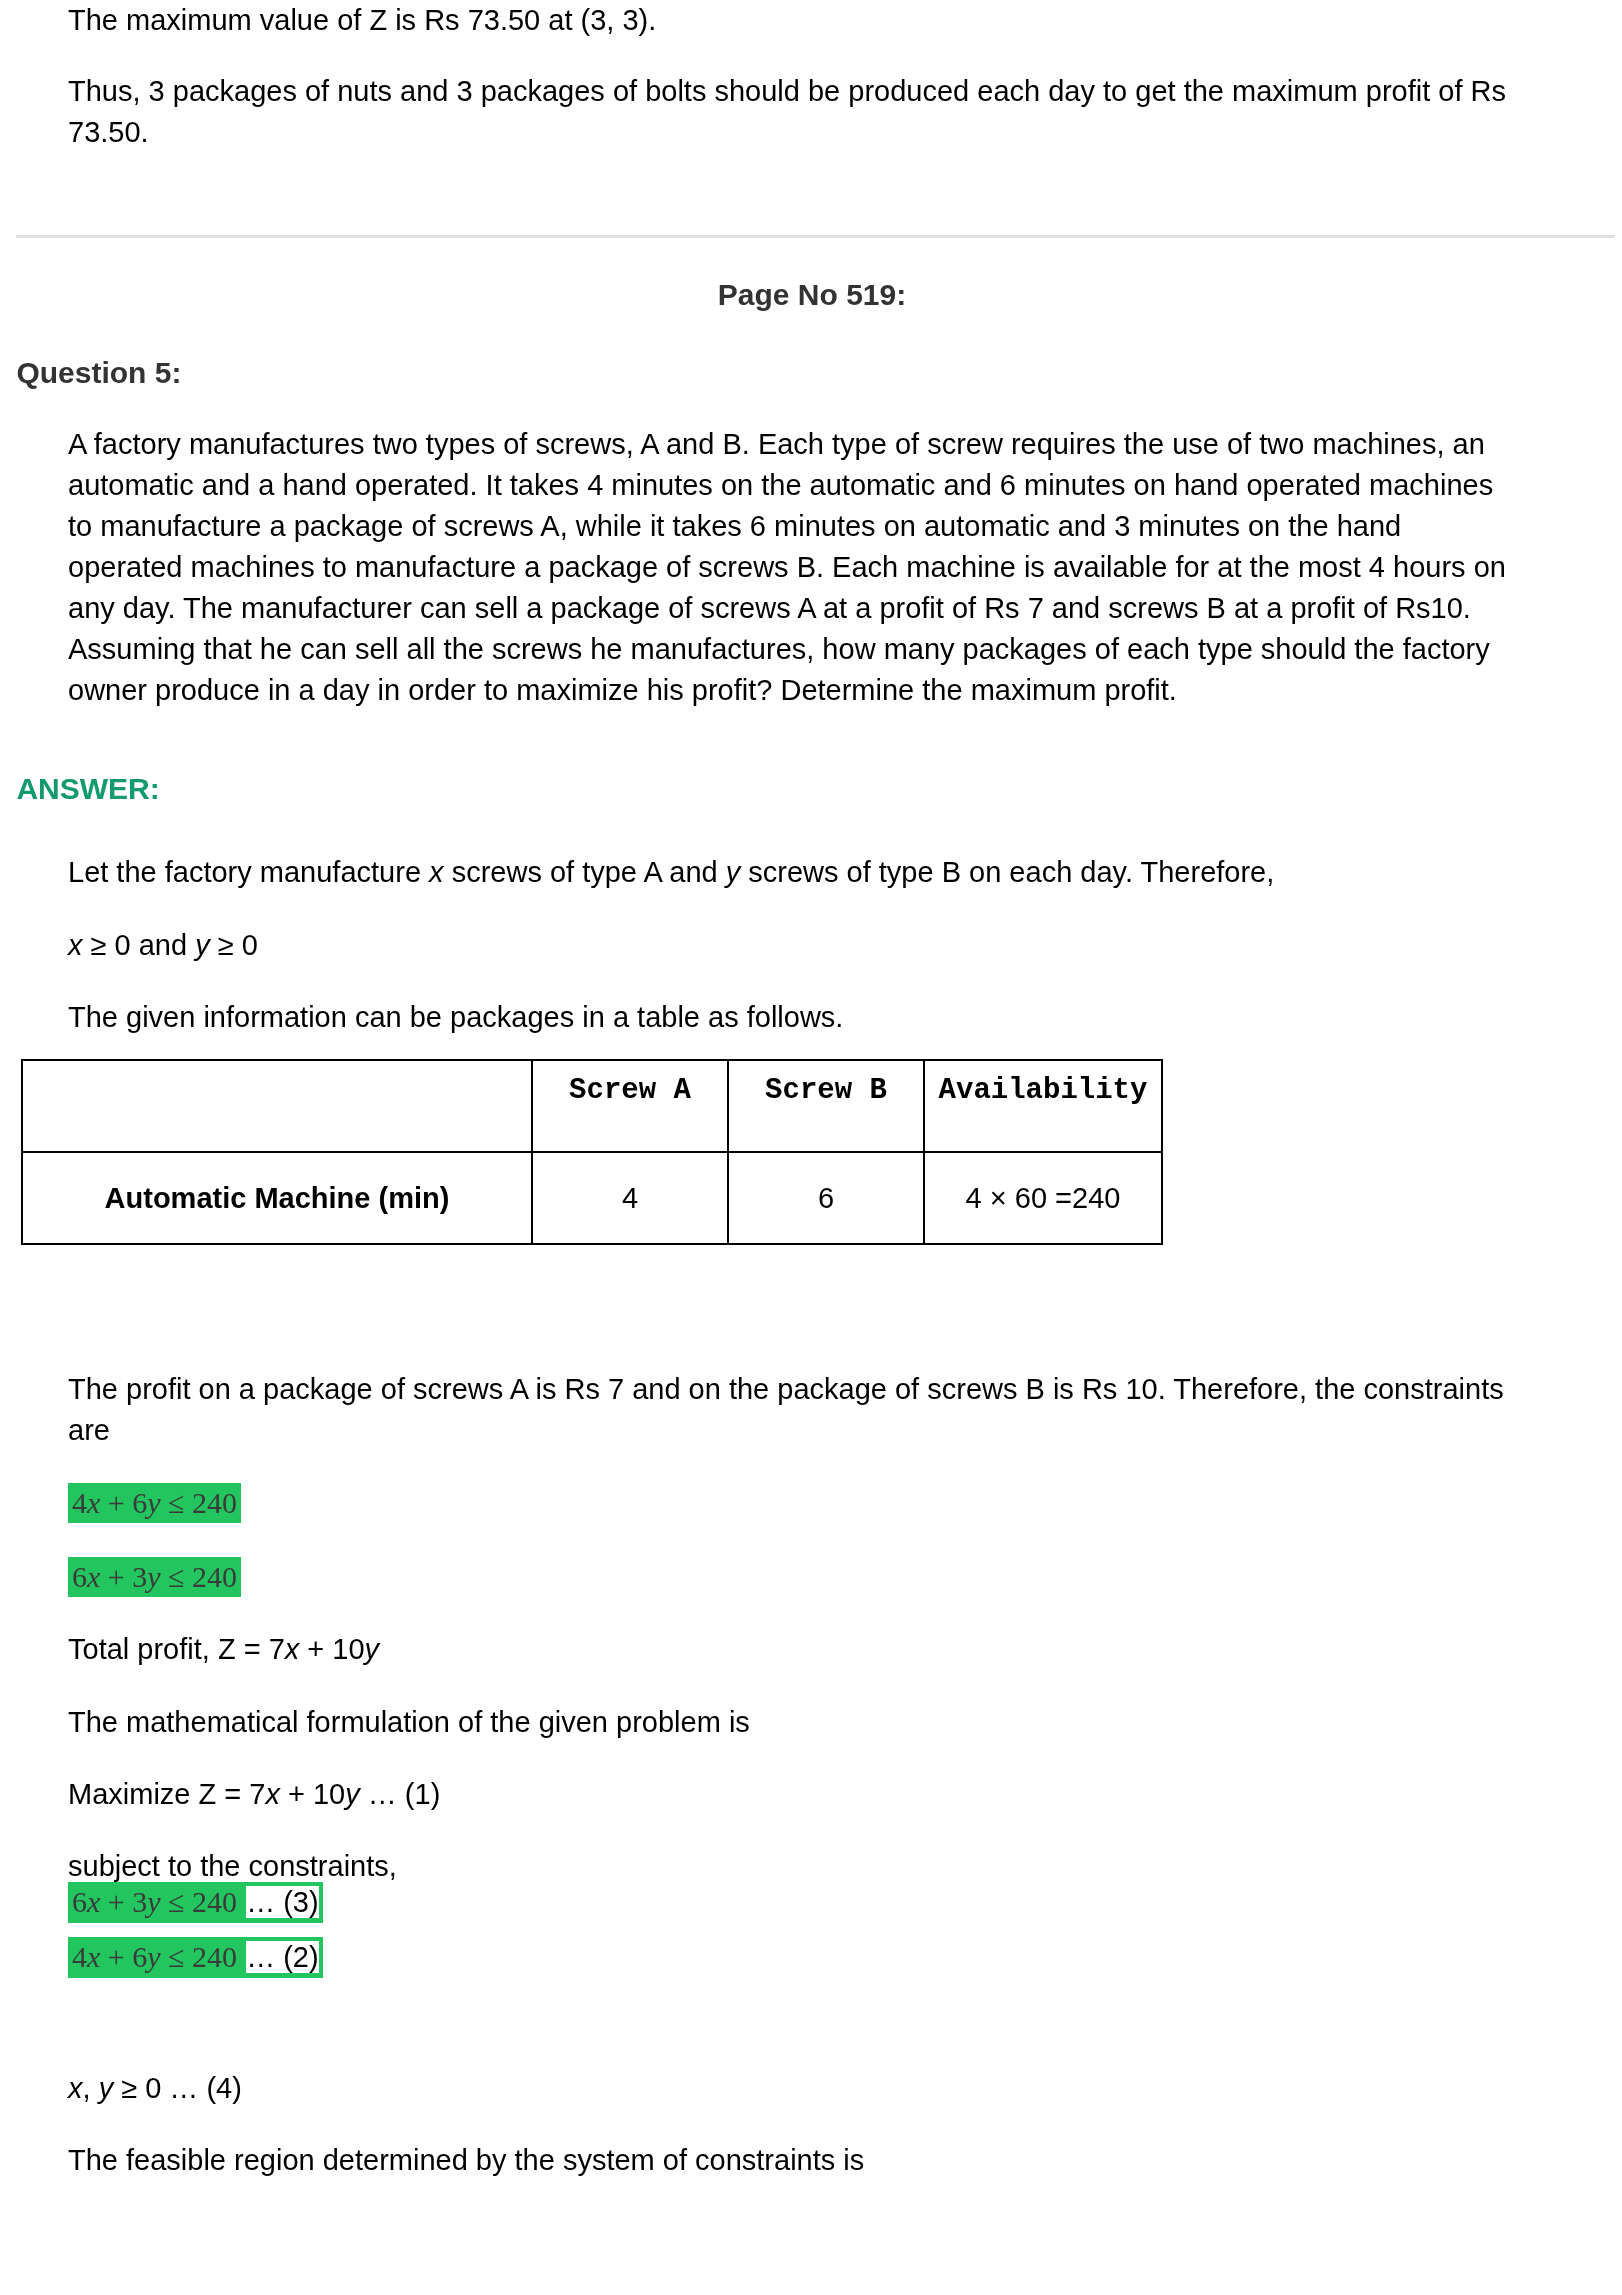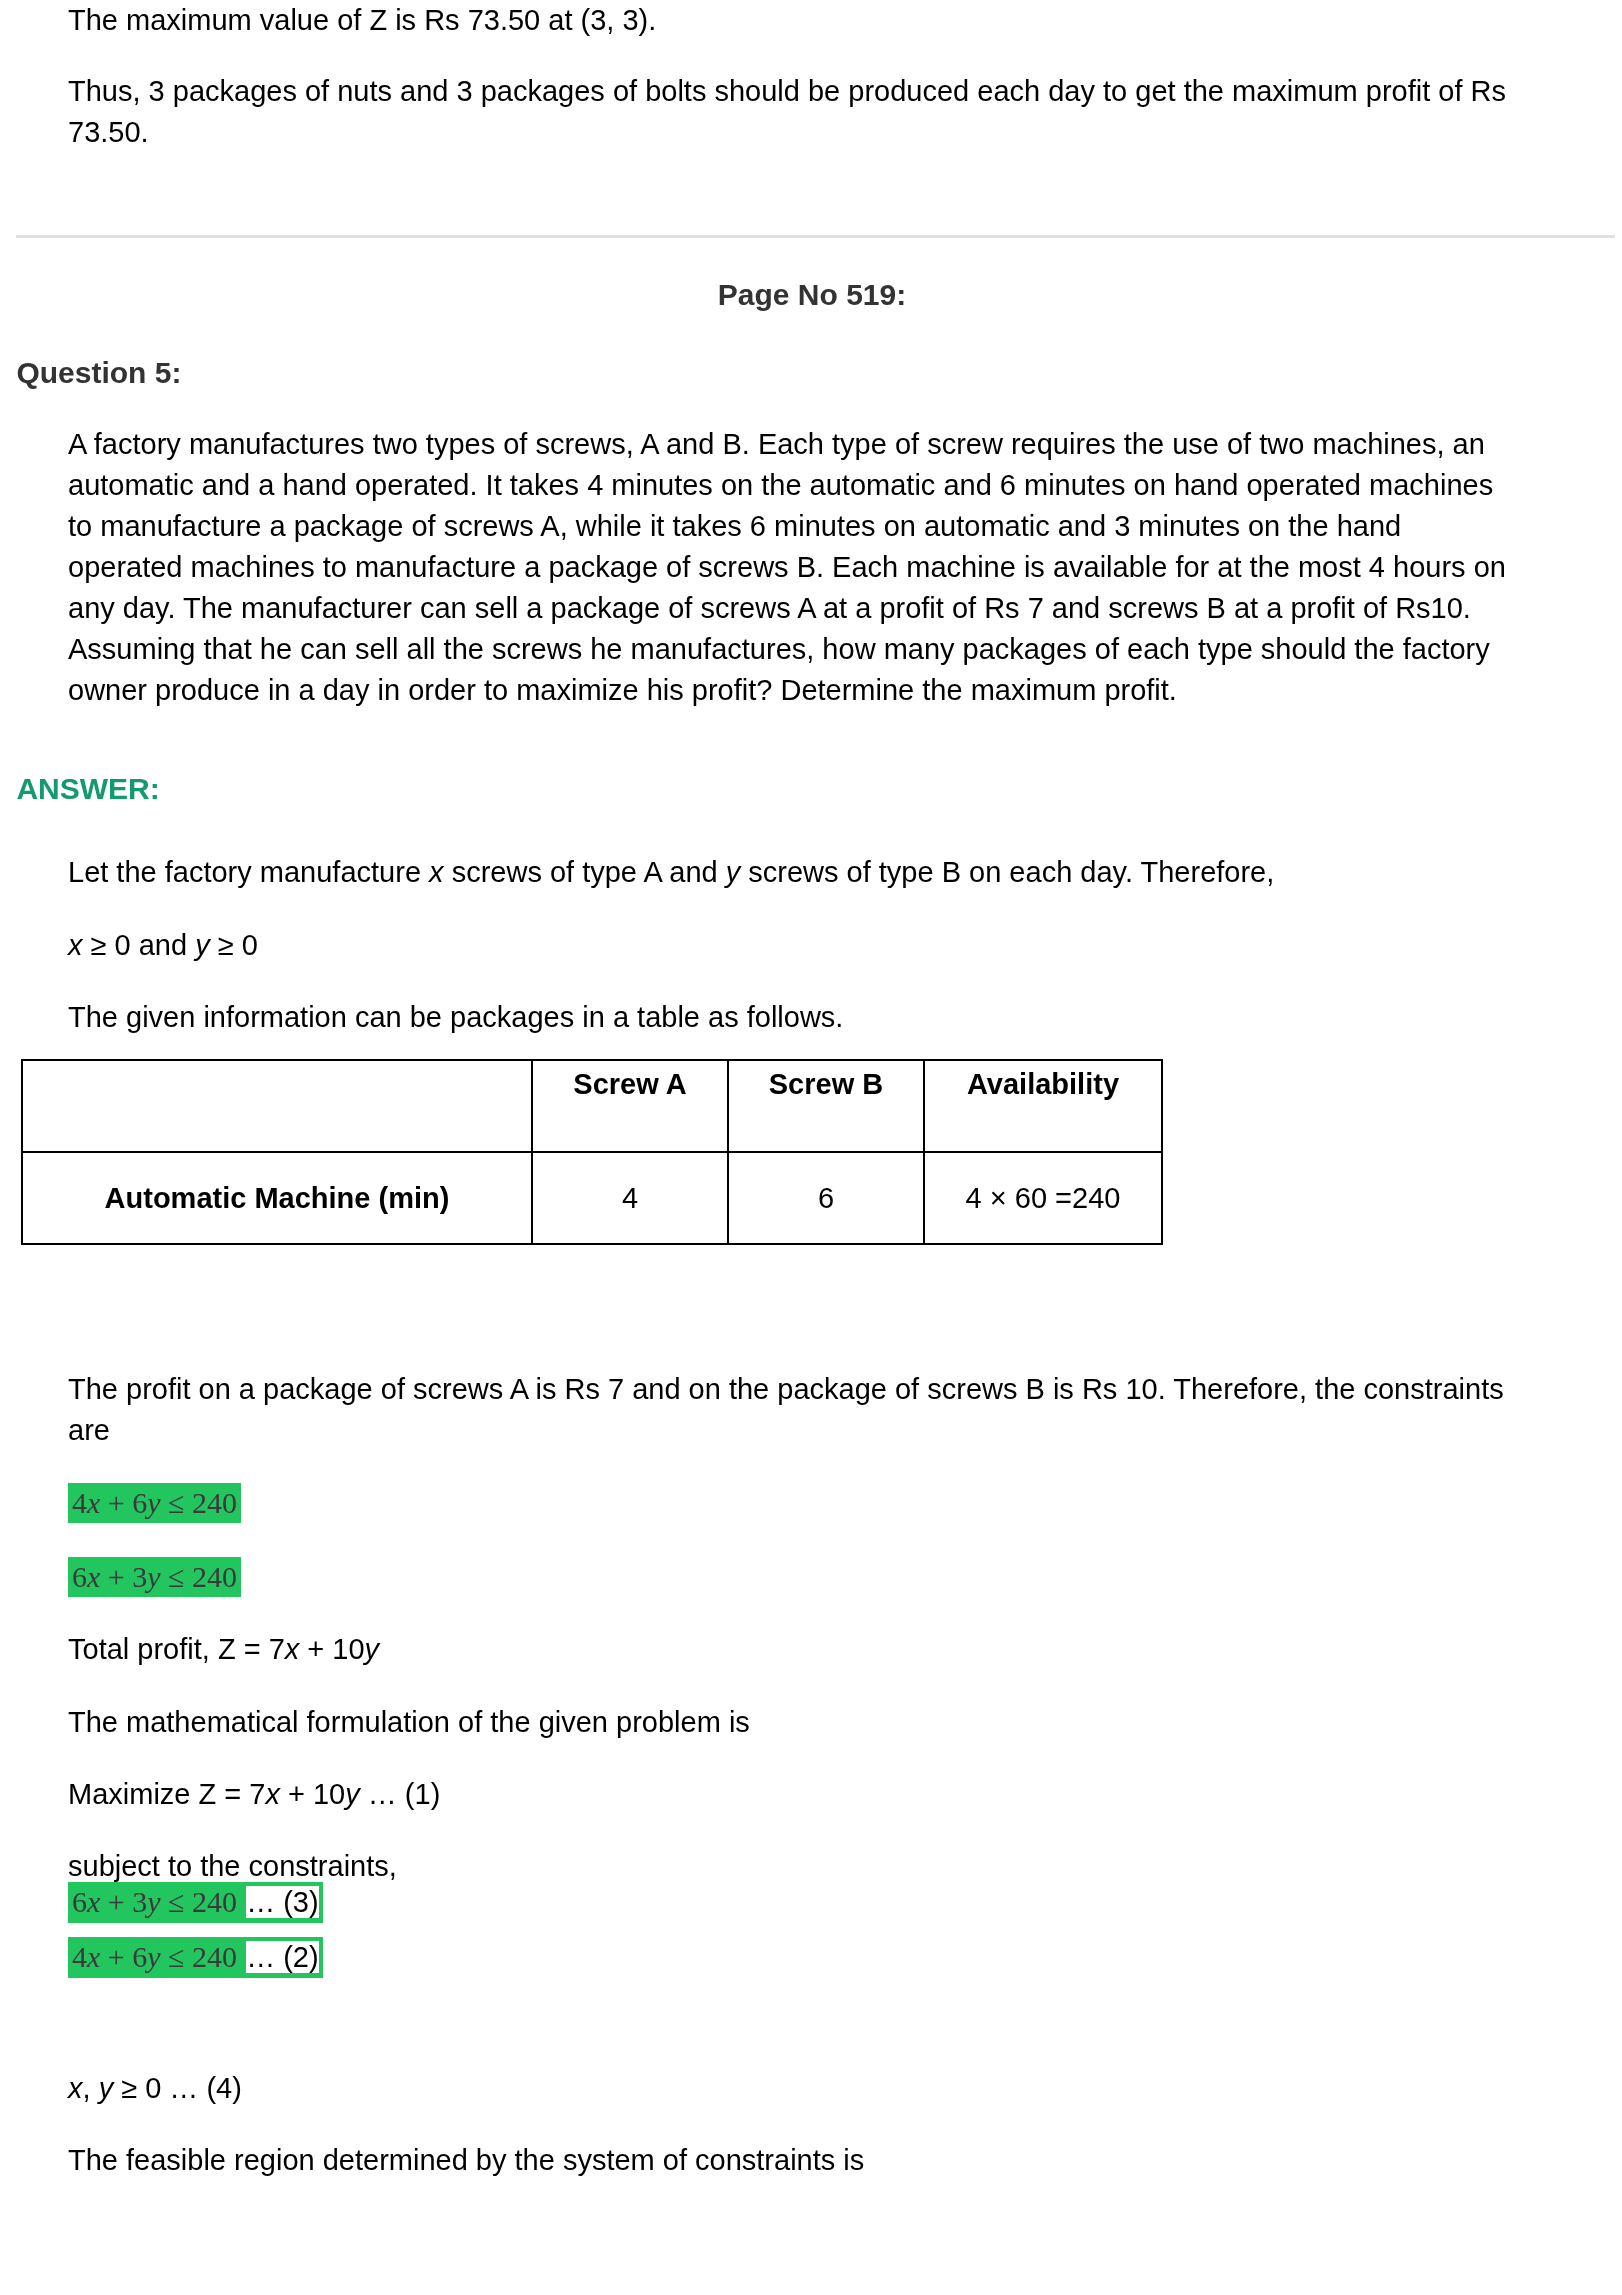--- a/index.html
+++ b/index.html
@@ -17,21 +17,21 @@
   .qhead { position: absolute; left: 16.4px; top: 356px; font-weight: bold; font-size: 30px; color: #333; }
   .answer { position: absolute; left: 16.4px; top: 772px; font-weight: bold; font-size: 30px; color: #139a6f; }
   table.info {
     position: absolute; left: 21px; top: 1059px; border-collapse: collapse;
     font-size: 29px;
   }
   table.info td {
     border: 2px solid #000; text-align: center; vertical-align: middle; padding: 0;
   }
   table.info tr { height: 92px; }
-  table.info tr.hdr td { vertical-align: top; padding-top: 7px; }
+  table.info tr.hdr td { vertical-align: top; padding-top: 13px; font-family: Liberation Mono, monospace; }
   table.info td.c0 { width: 508px; font-weight: bold; }
   table.info td.c1 { width: 194px; }
   table.info td.c2 { width: 194px; margin-top: 42px; }
   table.info td.c3 { width: 236px; }
   table.info tr.hdr td { font-weight: bold; }
   .math {
     position: absolute; left: 68px; font-family: "Liberation Serif", serif; font-size: 30px;
     color: #3a3a3a; background: #22c55e; padding: 1.3px 3.9px; line-height: 37px; white-space: nowrap;
   }
   .math i { font-style: italic; }

